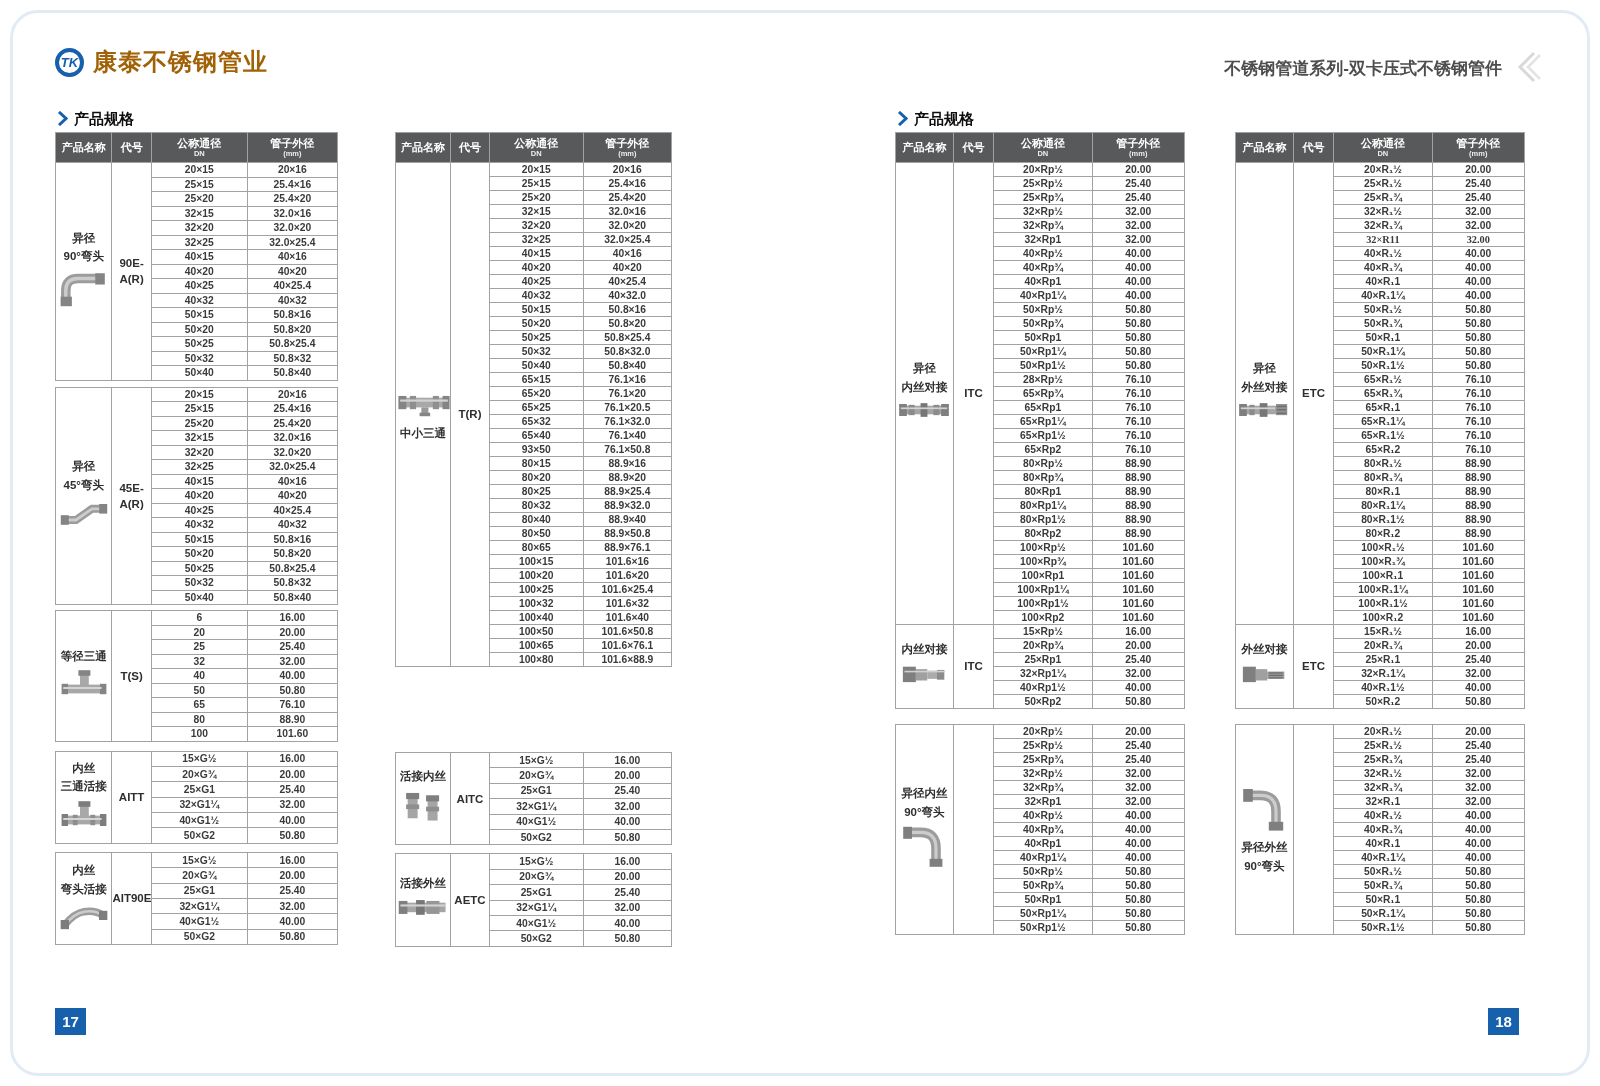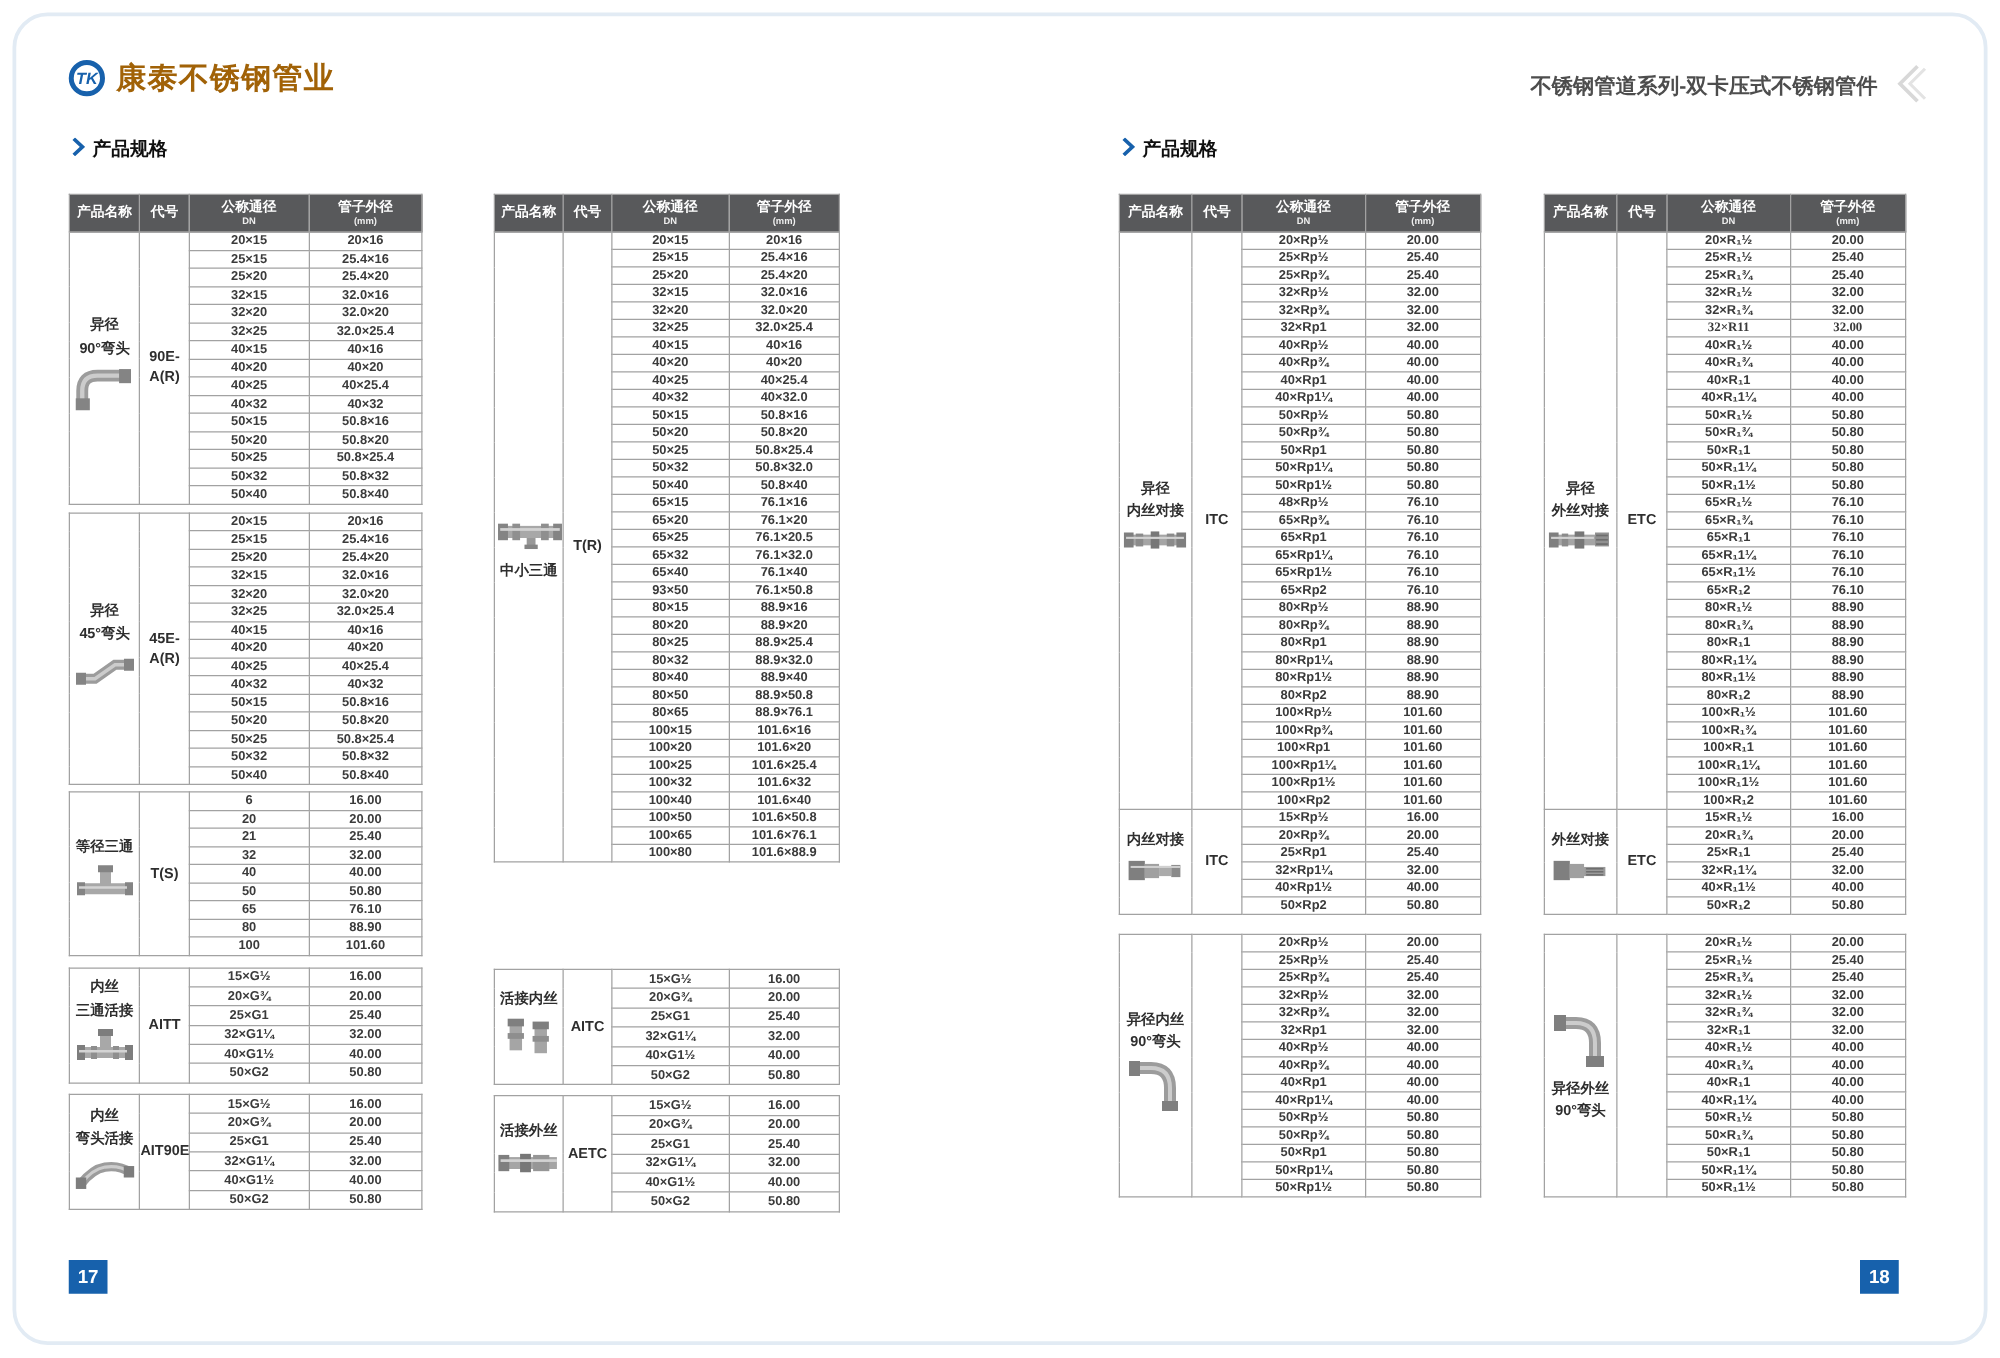--- a/index.html
+++ b/index.html
@@ -19,21 +19,21 @@
     color:#1761ac; font-weight:bold; font-style:italic; font-size:13px;
     display:flex; align-items:center; justify-content:center; box-sizing:border-box;
   }
   .brand-name { color:#a16207; font-size:24px; font-weight:bold; letter-spacing:1px; }
   .series-title { position:absolute; right:98px; top:57px; font-size:17px; font-weight:bold; color:#4d4d4d; }
   .corner-mark { position:absolute; right:58px; top:50px; }
   
   .sect { position:absolute; top:110px; display:flex; align-items:center; gap:6px; font-size:15px; font-weight:bold; color:#0f0f0f; }
   .sect.left { left:57px; } .sect.right { left:897px; }
   
-  .col { position:absolute; top:155px; }
+  .col { position:absolute; top:132px; }
   #col0 { left:55px;  width:283px; }
   #col1 { left:395px; width:277px; }
   #col2 { left:895px; width:290px; }
   #col3 { left:1235px;width:290px; }
   
   table.spec { border-collapse:collapse; width:100%; table-layout:fixed; background:#fff; }
   table.spec { border:1px solid #7e7e7e; }
   table.spec th, table.spec td { border:1px solid #a2a2a2; padding:0; }
   table.spec th {
     background:#58595b; color:#fff; text-align:center; vertical-align:middle; height:29px;
@@ -286,21 +286,21 @@
             <div class="cline">T(S)</div>
           </td>
           <td class="dn">6</td>
           <td class="od">16.00</td>
         </tr>
         <tr style="height: 14.5px;">
           <td class="dn">20</td>
           <td class="od">20.00</td>
         </tr>
         <tr style="height: 14.5px;">
-          <td class="dn">21</td>
+          <td class="dn">25</td>
           <td class="od">25.40</td>
         </tr>
         <tr style="height: 14.5px;">
           <td class="dn">32</td>
           <td class="od">32.00</td>
         </tr>
         <tr style="height: 14.5px;">
           <td class="dn">40</td>
           <td class="od">40.00</td>
         </tr>
@@ -782,21 +782,21 @@
         </tr>
         <tr style="height: 14px;">
           <td class="dn">50×Rp1¼</td>
           <td class="od">50.80</td>
         </tr>
         <tr style="height: 14px;">
           <td class="dn">50×Rp1½</td>
           <td class="od">50.80</td>
         </tr>
         <tr style="height: 14px;">
-          <td class="dn">48×Rp½</td>
+          <td class="dn">28×Rp½</td>
           <td class="od">76.10</td>
         </tr>
         <tr style="height: 14px;">
           <td class="dn">65×Rp¾</td>
           <td class="od">76.10</td>
         </tr>
         <tr style="height: 14px;">
           <td class="dn">65×Rp1</td>
           <td class="od">76.10</td>
         </tr>

